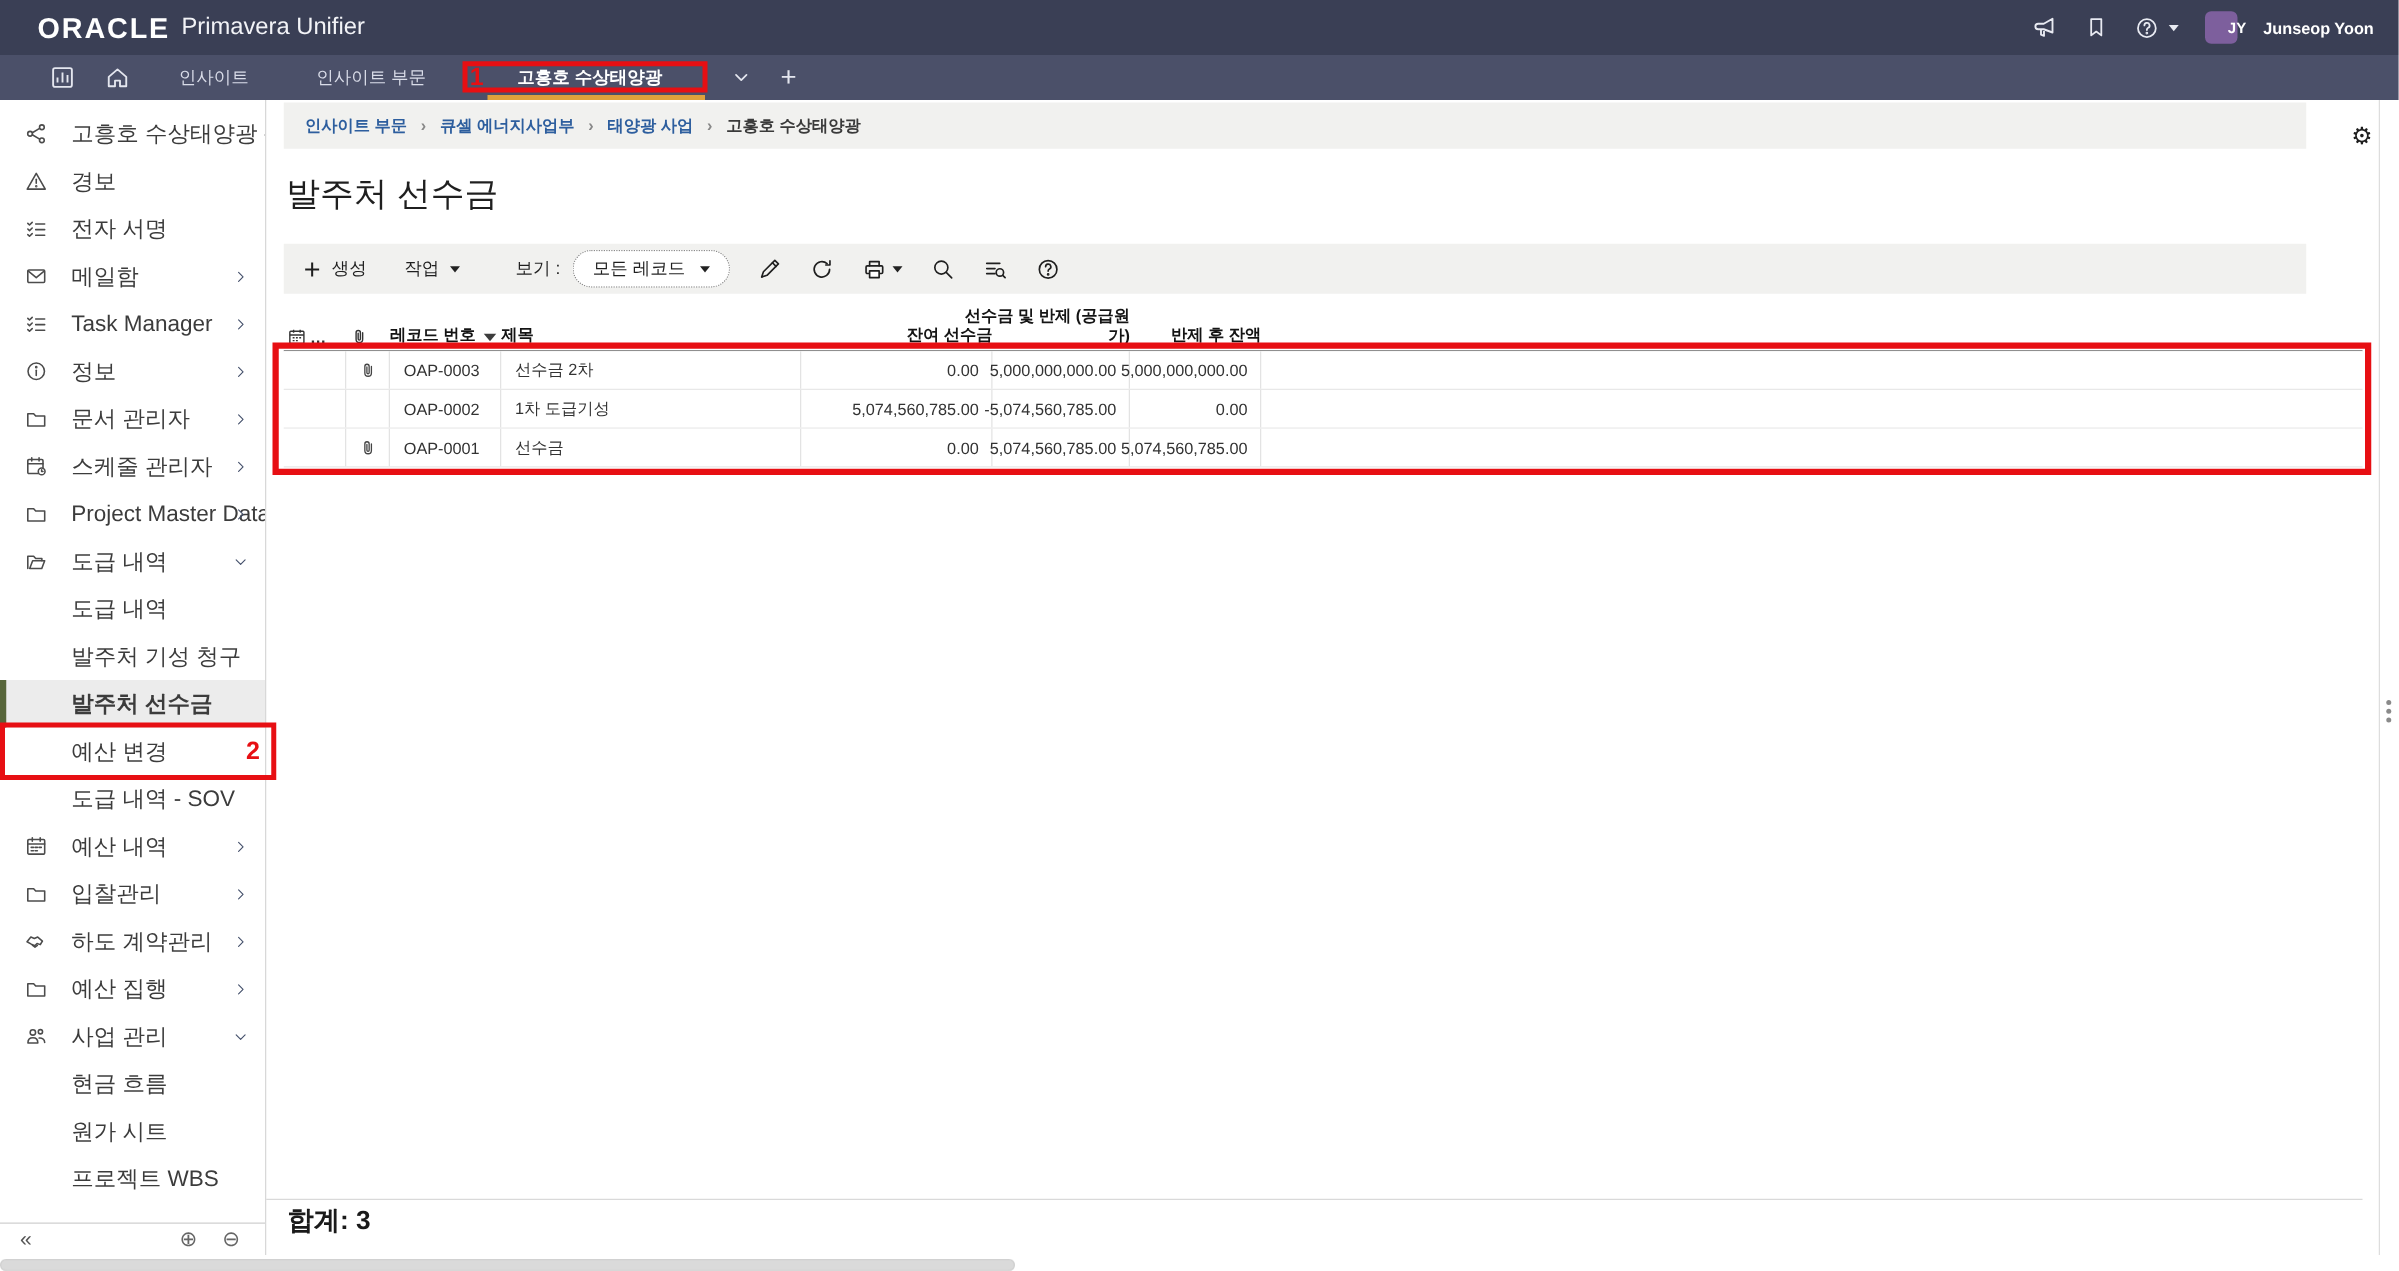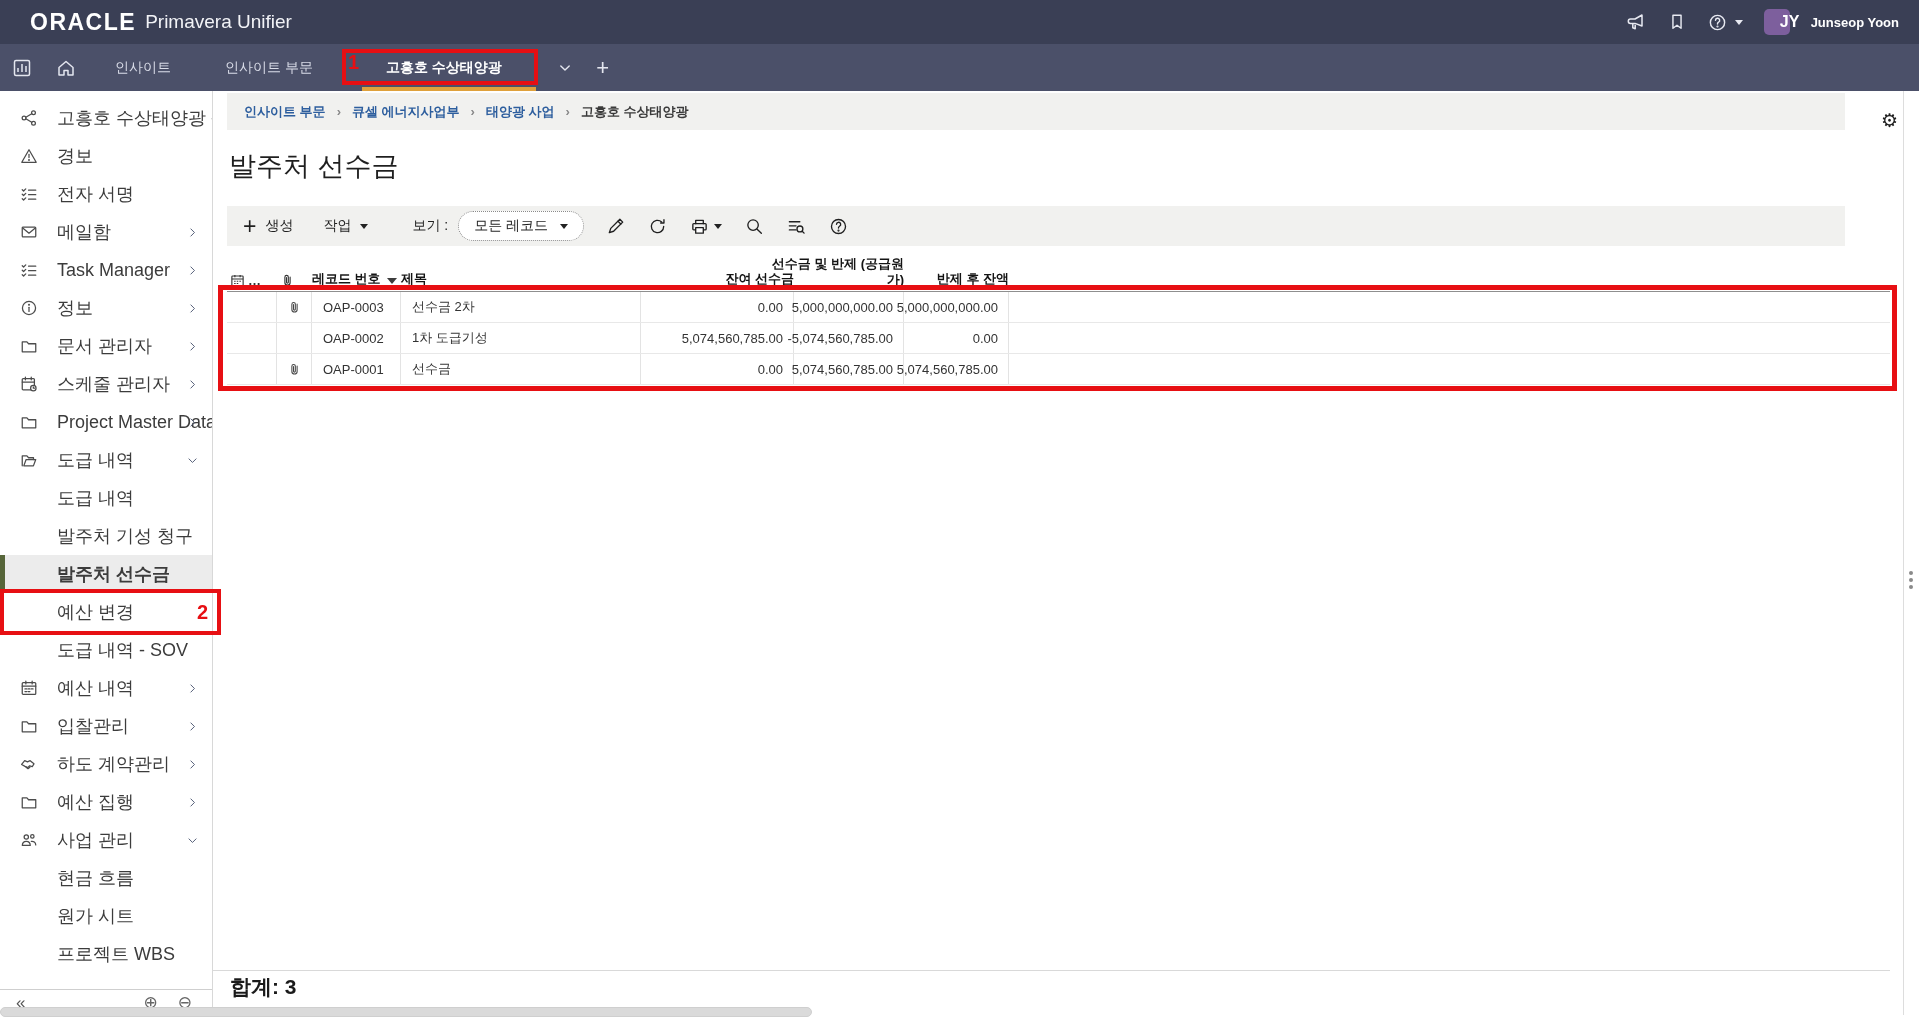--- a/index.html
+++ b/index.html
@@ -9,25 +9,25 @@
   
   .topbar { height:44px; background:#3a3f55; display:flex; align-items:center;
             color:#fff; padding:0 20px 0 30px; }
   .brand-bold { font-size:23px; font-weight:bold; letter-spacing:1.5px; }
   .brand-rest { font-size:19px; font-weight:300; margin-left:9px; color:#f2f3f7; }
   .top-right { margin-left:auto; display:flex; align-items:center; gap:21px; }
   .top-ic { width:20px; height:20px; color:#e8eaf2; display:flex; align-items:center; justify-content:center; cursor:pointer; }
   .help-group { display:flex; align-items:center; gap:7px; cursor:pointer; }
   .caret { width:0; height:0; border-left:4px solid transparent; border-right:4px solid transparent; border-top:5px solid #e8eaf2; }
   .avatar { width:26px; height:26px; border-radius:5px; background:#7d5f9d; display:flex;
-            align-items:center; justify-content:center; font-size:16px; font-weight:bold; color:#fff;padding-left:26px; }
+            align-items:center; justify-content:center; font-size:12px; font-weight:bold; color:#fff;padding-left:26px; }
   .username { font-size:13px; font-weight:bold; }
 
   
-  .tabbar { height:47px; background:#4b5069; display:flex; align-items:center; color:#d9dce8; padding-left:0; }
+  .tabbar { height:36px; background:#4b5069; display:flex; align-items:center; color:#d9dce8; padding-left:28px; }
   .tabbar-icon { width:44px; display:flex; justify-content:center; color:#e4e6ef; cursor:pointer; }
   .tab { padding:0 27px; font-size:14px; height:100%; display:flex; align-items:center; cursor:pointer; white-space:nowrap; }
   .tab.active { color:#fff; font-weight:bold; position:relative; margin-left:18px; padding:0 34px 0 28px; }
   .tab.active::after { content:''; position:absolute; left:4px; right:0; bottom:0; height:4px; background:#dfa13b; }
   .tab-redbox { position:absolute; top:5px; bottom:6px; left:-16px; right:-2px; border:4px solid #e70f13; pointer-events:none; }
   .step1 { position:absolute; left:-10px; top:7px; color:#e70f13; font-size:20px; font-weight:bold; }
   .tab-caret { margin-left:14px; width:30px; display:flex; justify-content:center; color:#e4e6ef; cursor:pointer; }
   .tab-plus { margin-left:6px; width:34px; font-size:22px; font-weight:300; color:#e4e6ef; text-align:center; cursor:pointer; }
 
   

